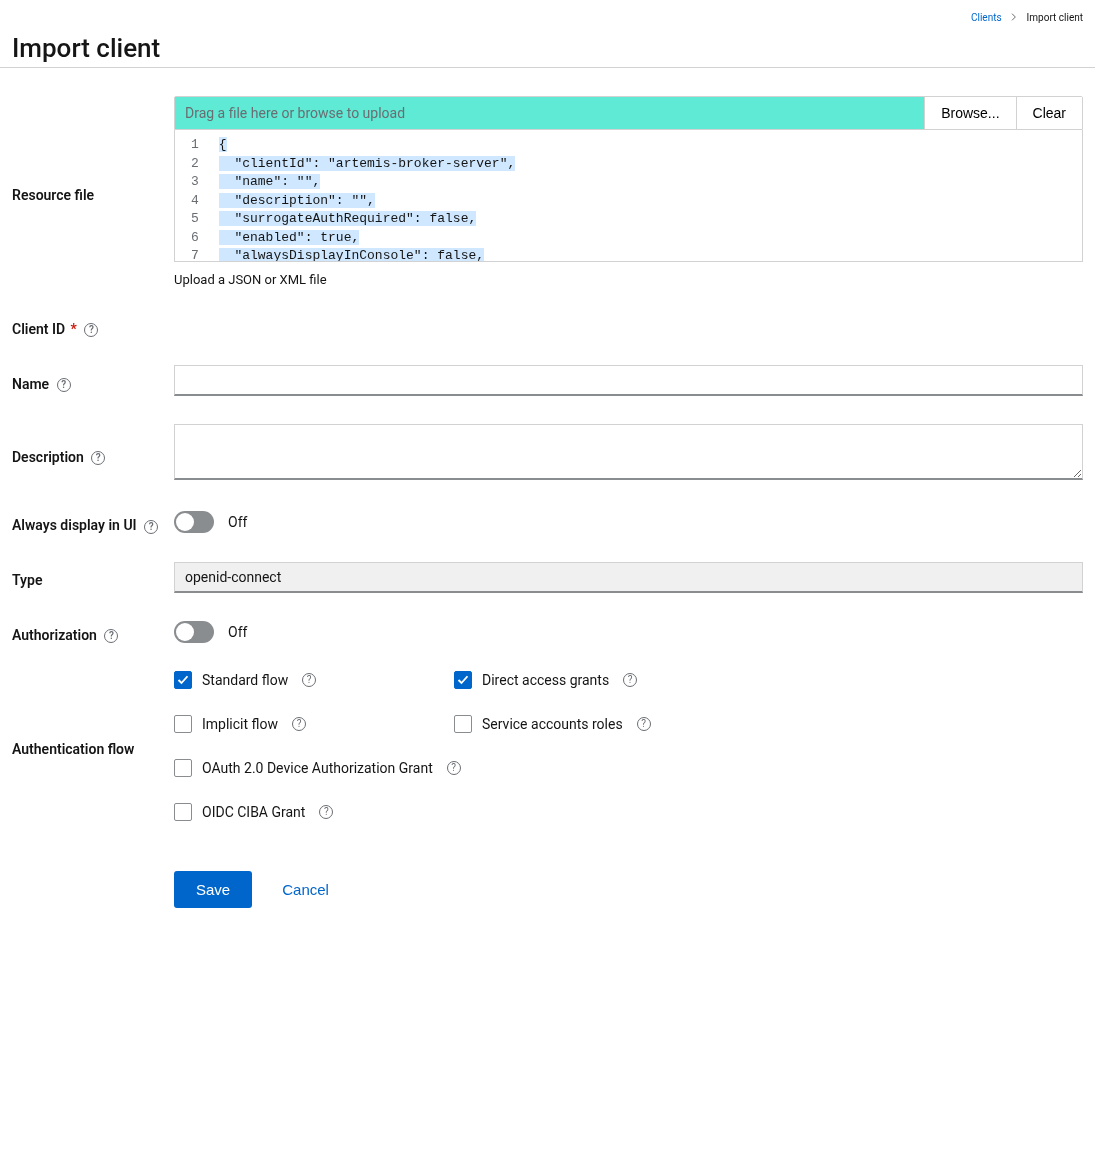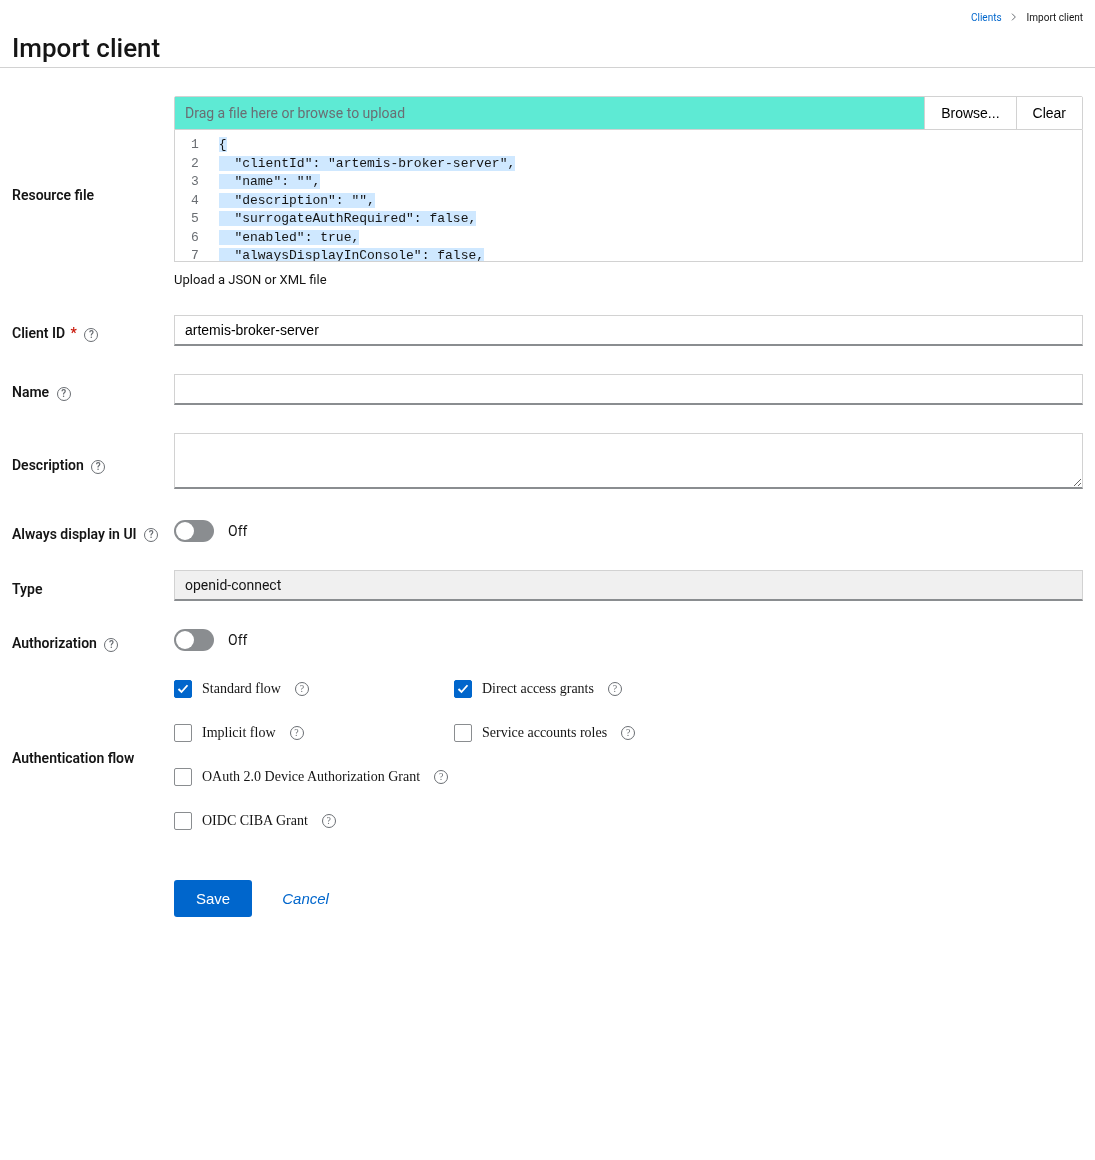--- a/index.html
+++ b/index.html
@@ -78,36 +78,36 @@
   .switch .knob {
     position: absolute; top: 2px; left: 2px; width: 18px; height: 18px;
     border-radius: 50%; background: #fff; transition: left .1s;
   }
   .switch.on { background: #0066cc; }
   .switch.on .knob { left: 20px; }
   .switch-label { color: #151515; }
 
   .check-grid { display: grid; grid-template-columns: 280px 300px; column-gap: 0; row-gap: 26px; }
   .check-row-full { grid-column: 1 / -1; }
-  .check-item { display: flex; align-items: center; gap: 10px; font-family: Liberation Serif, serif; }
+  .check-item { display: flex; align-items: center; gap: 10px; }
   .checkbox {
     width: 18px; height: 18px; border: 1px solid #8a8d90; border-radius: 2px;
     display: inline-flex; align-items: center; justify-content: center;
     cursor: pointer; background: #fff; flex: 0 0 18px;
   }
   .checkbox.checked { background: #0066cc; border-color: #0066cc; color: #fff; }
   .checkbox svg { width: 12px; height: 12px; }
 
   .actions { display: flex; gap: 24px; align-items: center; margin-top: 10px; }
   .btn-primary {
     background: #0066cc; color: #fff; border: none; padding: 10px 22px;
     font-size: 15px; border-radius: 3px; cursor: pointer;
   }
   .btn-link {
-    background: none; border: none; color: #0066cc; font-size: 15px; cursor: pointer; font-style: italic;
+    background: none; border: none; color: #0066cc; font-size: 15px; cursor: pointer;
   }
 </style>
 </head>
 <body>
 
 <div class="page">
   <div class="breadcrumb">
     <a href="#">Clients</a>
     <span class="sep">
       <svg width="8" height="8" viewBox="0 0 8 12">
@@ -148,23 +148,20 @@
       <div class="file-hint">Upload a JSON or XML file</div>
     </div>
   </div>
 
   <div class="form-row">
     <div class="form-label-col">
       <span>Client ID</span>
       <span class="req">*</span>
       <span class="help-icon">?</span>
     </div>
-    <div class="form-field-col">
-      <input type="text" class="text-input" value="artemis-broker-server" style="">
-    </div>
   </div>
 
   <div class="form-row">
     <div class="form-label-col">
       <span>Name</span>
       <span class="help-icon">?</span>
     </div>
     <div class="form-field-col">
       <input type="text" class="text-input" value="" style="">
     </div>

